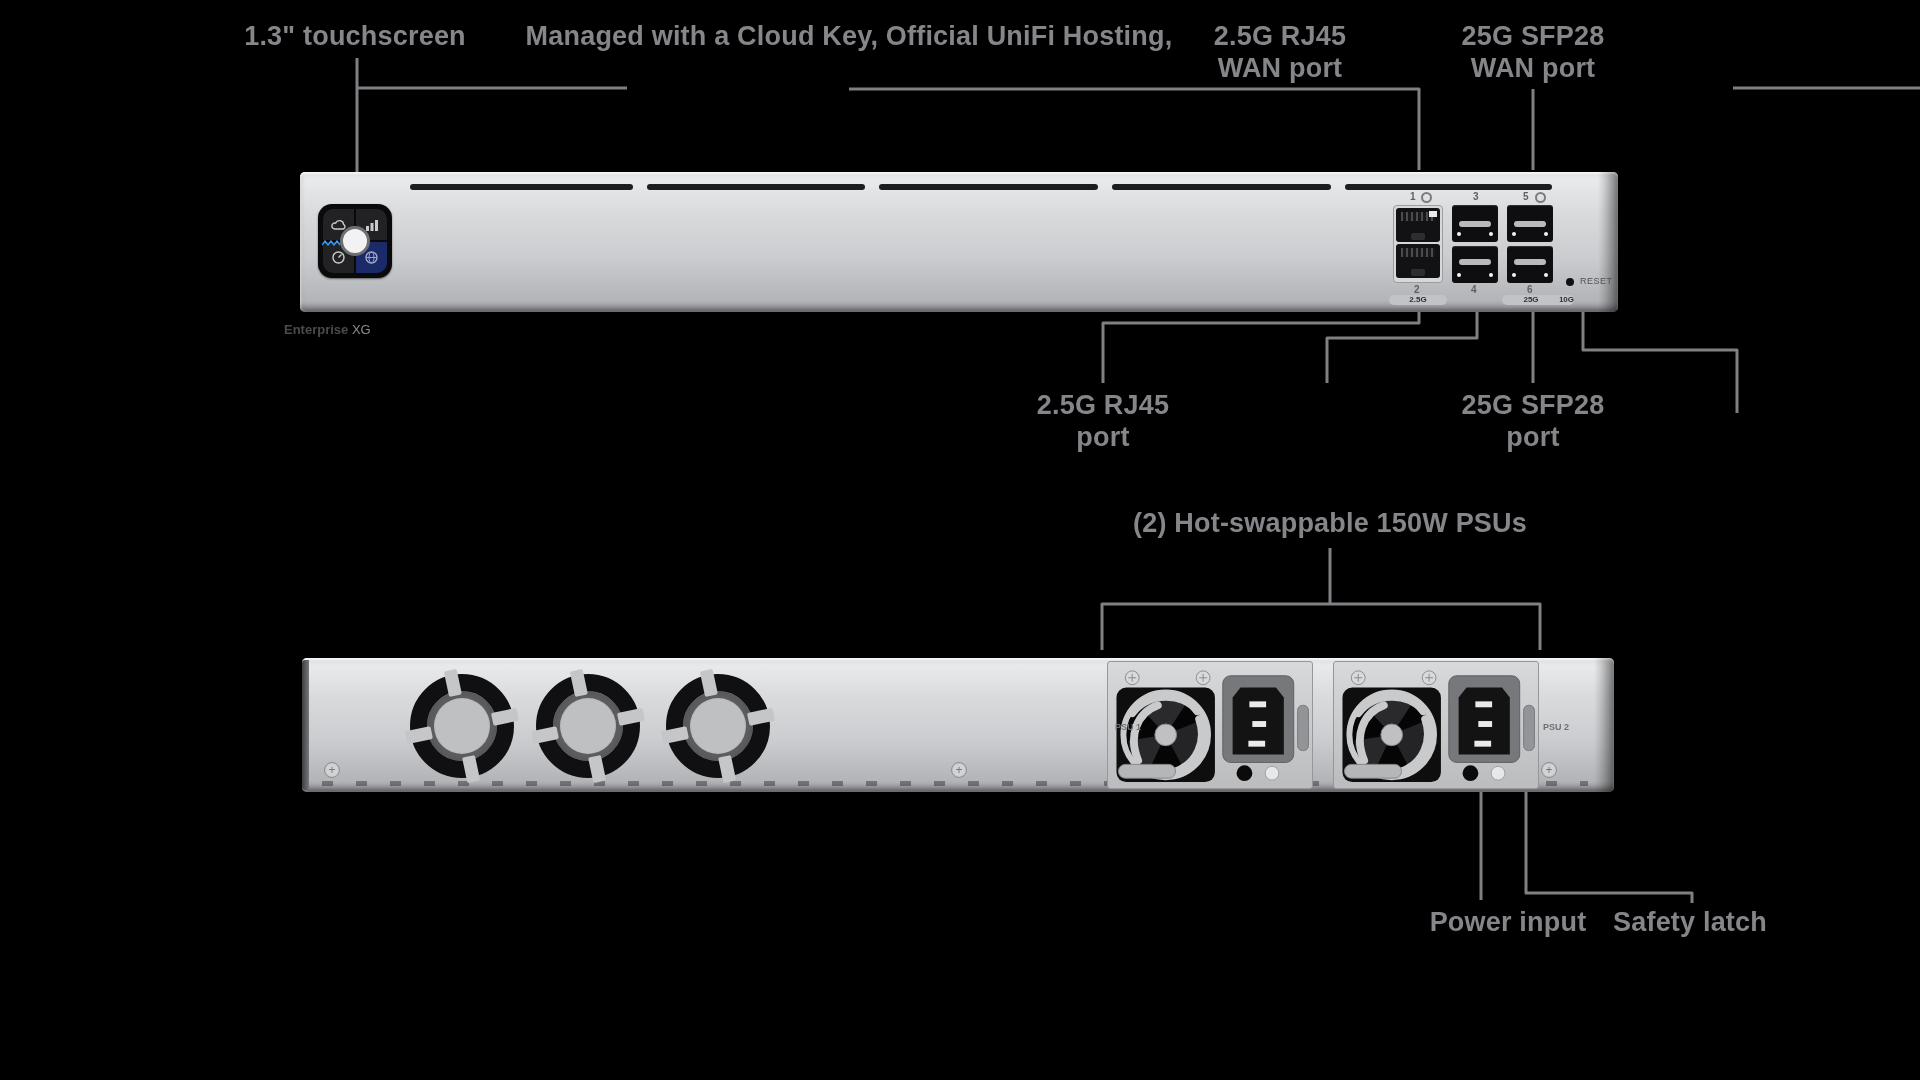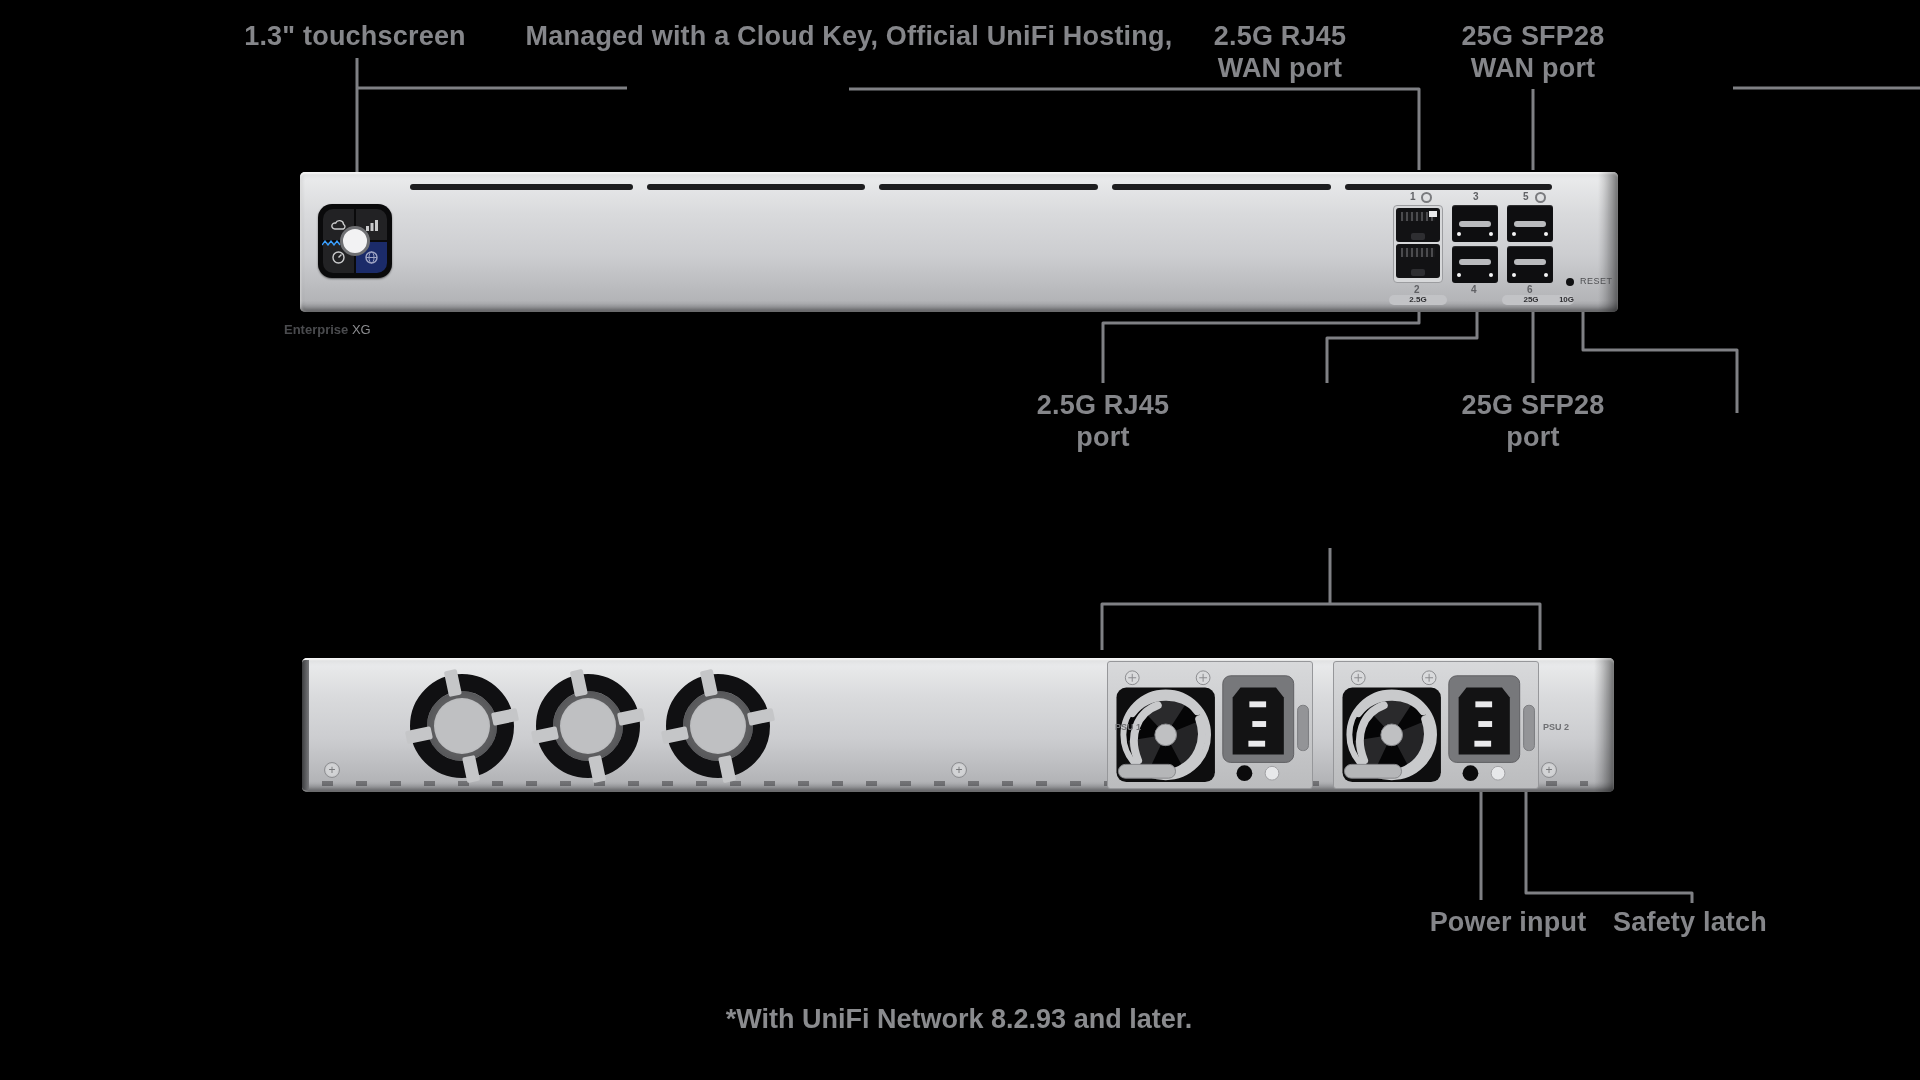--- a/index.html
+++ b/index.html
@@ -208,20 +208,23 @@
     <div>2.5G RJ45</div>
     <div>port</div>
   </div>
   <div class="label" style="left:1187px;top:389px;width:280px;">
   </div>
   <div class="label" style="left:1413px;top:389px;width:240px;">
     <div>25G SFP28</div>
     <div>port</div>
   </div>
 
+  <div class="label" style="left:1070px;top:507px;width:520px;">
+    <div>(2) Hot-swappable 150W PSUs</div>
+  </div>
 
   <div class="chassis" style="left:302px;top:658px;width:1312px;height:134px;">
     <div class="endcap" style="left:1292px;"></div>
   </div>
   <div id="rear-left-edge"></div>
   <div id="rear-dashes"></div>
 
   <div class="fan" style="left:410px;">
     <span style="--a:-12deg"></span>
       <span style="--a:78deg"></span>
@@ -303,15 +306,14 @@
   <div class="psu-label" style="left:1083px;padding-left:32px;">PSU 1</div>
   <div class="psu-label" style="left:1543px;">PSU 2</div>
 
   <div class="label" style="left:1388px;top:906px;width:240px;">
     <div>Power input</div>
   </div>
   <div class="label" style="left:1570px;top:906px;width:240px;">
     <div>Safety latch</div>
   </div>
 
-  <div class="footnote" style="left:659px;top:1004px;width:600px;">*With UniFi Network 8.2.93 and later.</div>
 
 </div>
 
 </body></html>

